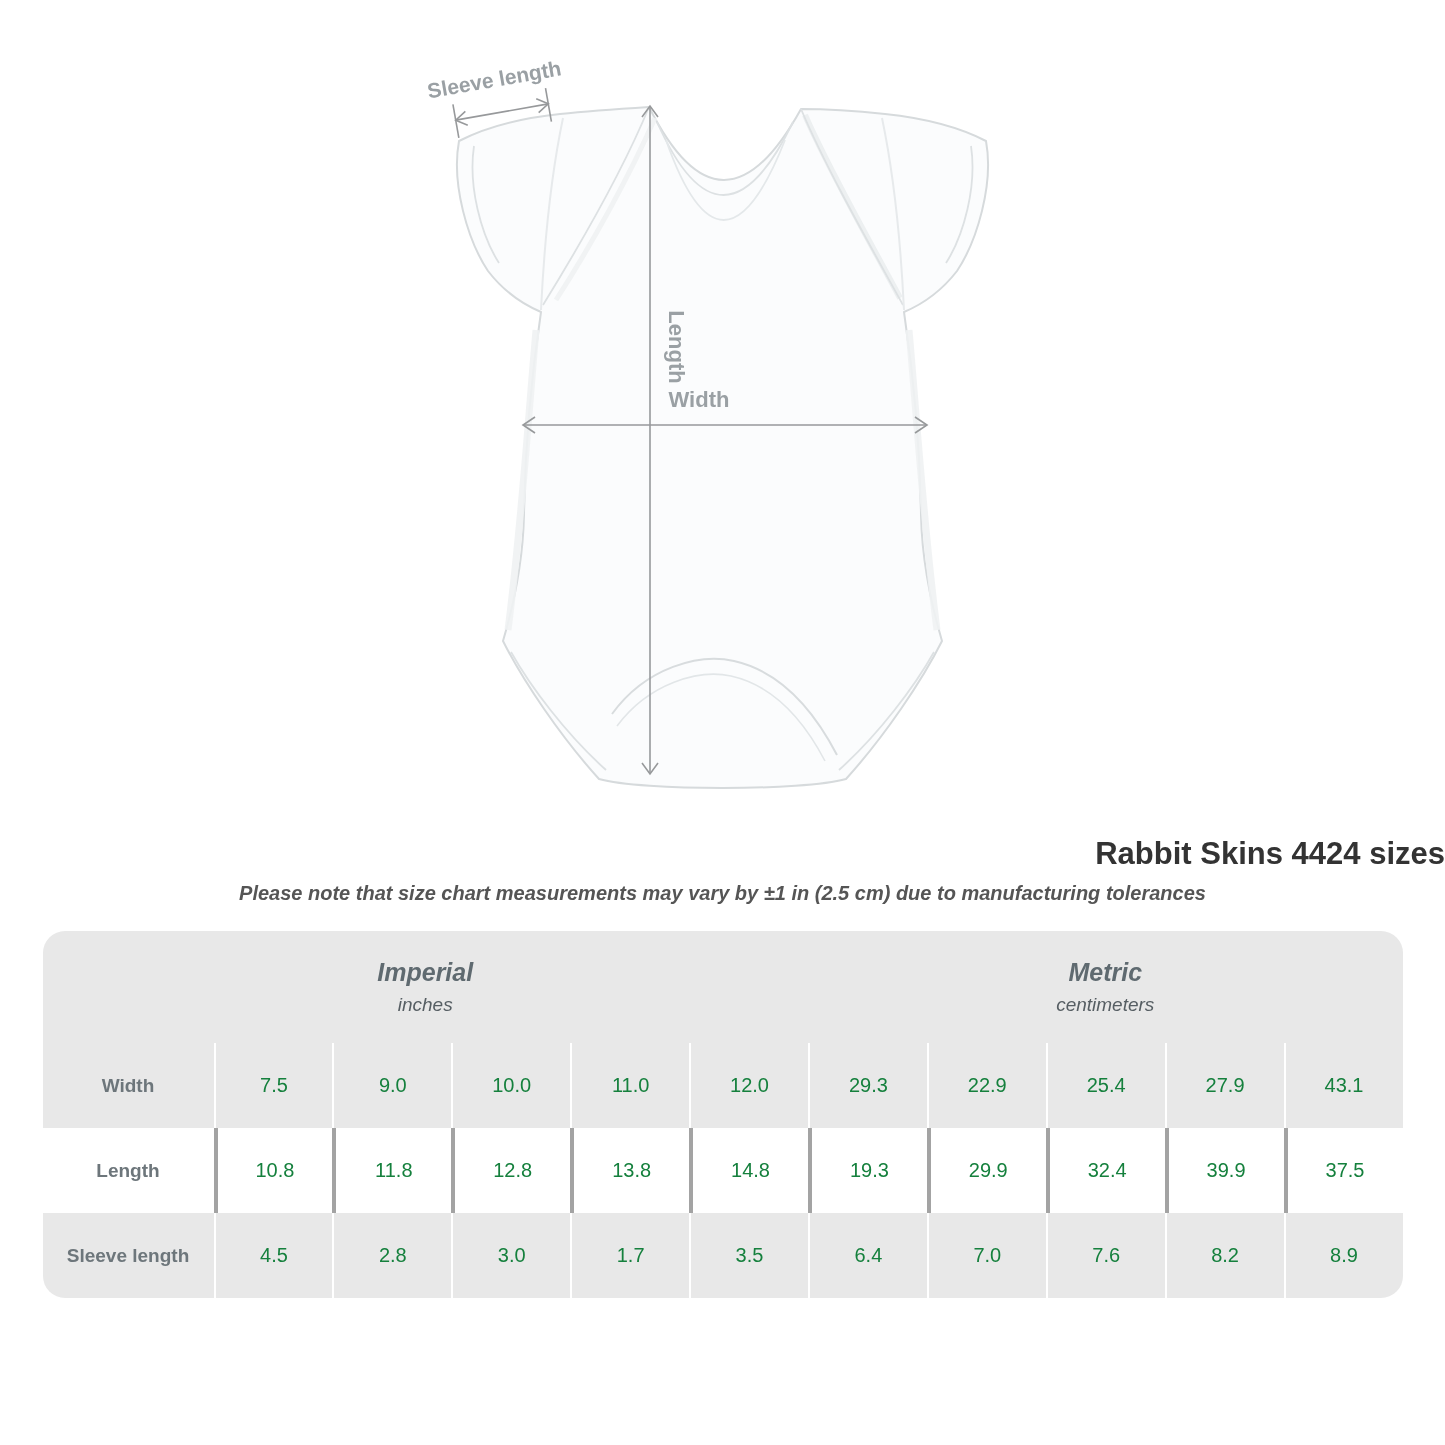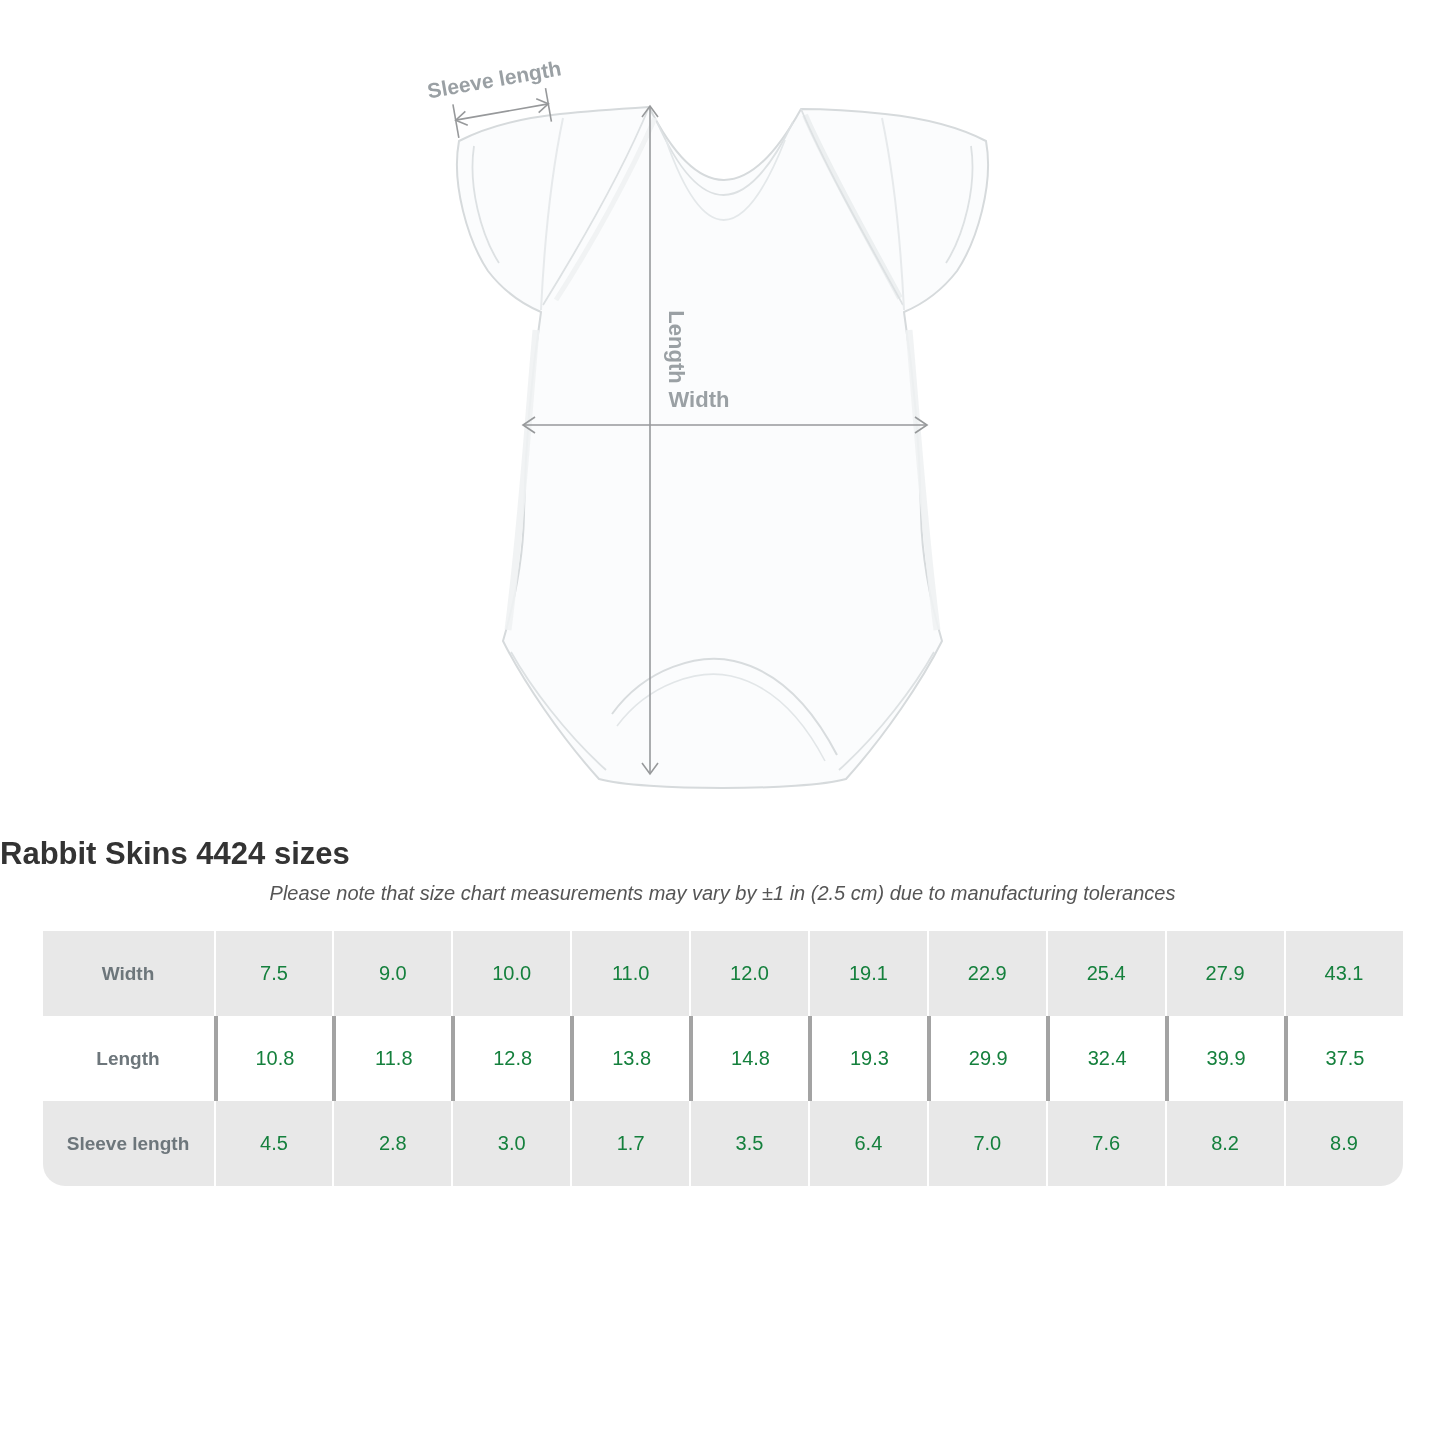--- a/index.html
+++ b/index.html
@@ -11,31 +11,32 @@
     font-family: "Liberation Sans", sans-serif;
   }
 
   
   .diagram { position: relative; width: 1445px; height: 812px; }
   .diagram svg { display: block; }
 
   
   .title {
     margin: 24px 0 10px;
-    text-align: left;
+    text-align: right;
     font-size: 31px;
     font-weight: bold;
     color: #333333;
   }
   .subtitle {
     margin: 0 0 26px;
     text-align: center;
     font-style: italic;
     font-size: 20px;
     color: #555555;
+    font-weight: bold;
   }
 
   
   .size-table {
     width: 1360px;
     margin: 0 auto;
     border-collapse: separate;
     border-spacing: 0;
     table-layout: fixed;
     text-align: center;
@@ -171,30 +172,40 @@
       <col>
       <col>
     <col>
       <col>
       <col>
       <col>
       <col>
   </colgroup>
 
   <tbody>
+      <tr class="band">
+    <td colspan="6">
+      <span class="unit-title">Imperial</span>
+      <span class="unit-sub">inches</span>
+    </td>
+    <td colspan="5">
+      <span class="unit-title">Metric</span>
+      <span class="unit-sub">centimeters</span>
+    </td>
+  </tr>
 
 
   <tr class="data row-gray">
     <td>Width</td>
     <td>7.5</td>
     <td>9.0</td>
     <td>10.0</td>
     <td>11.0</td>
     <td>12.0</td>
-    <td>19.1</td>
+    <td>29.3</td>
     <td>22.9</td>
     <td>25.4</td>
     <td>27.9</td>
     <td>43.1</td>
   </tr>
 
   <tr class="data row-white">
     <td>Length</td>
     <td>10.8</td>
     <td>11.8</td>

